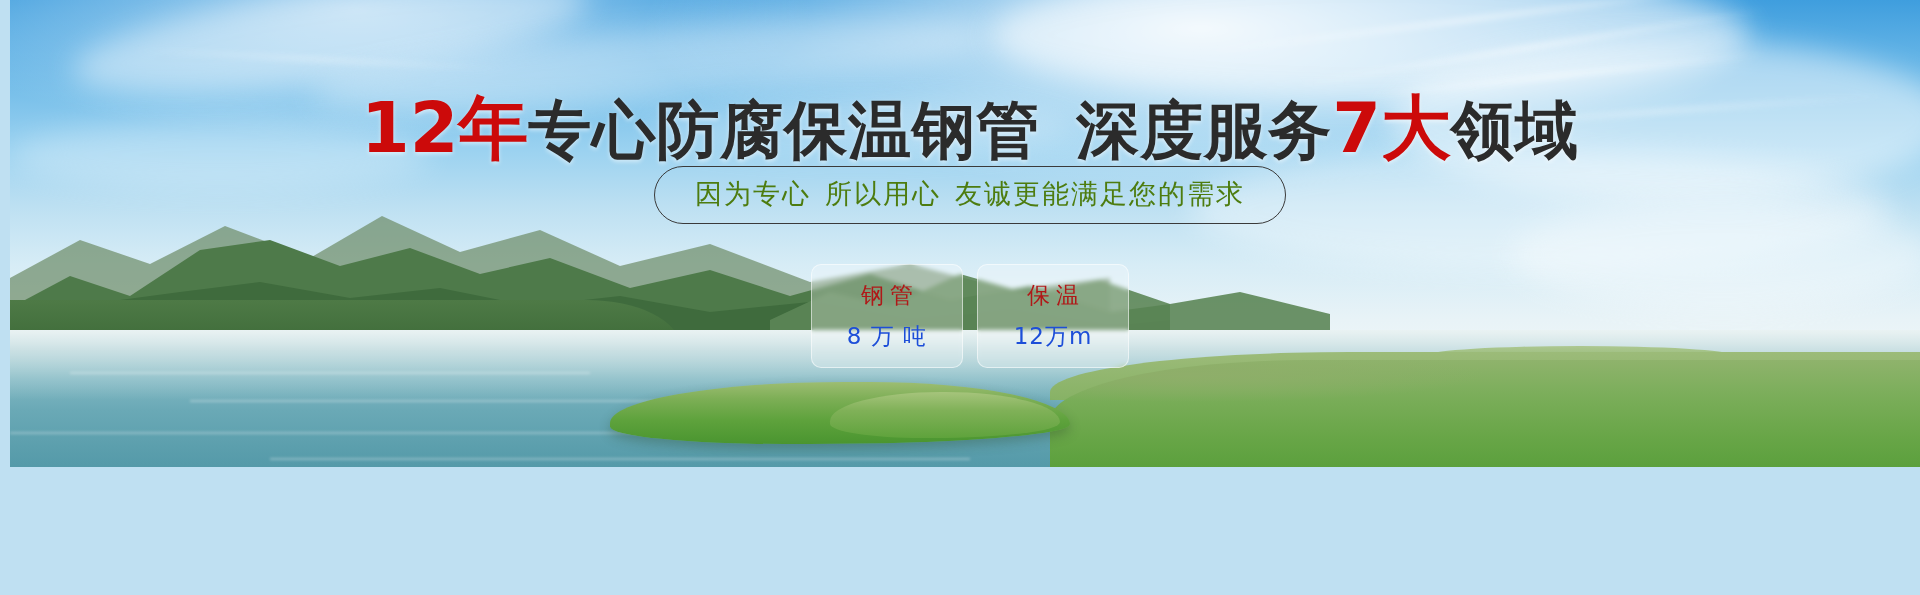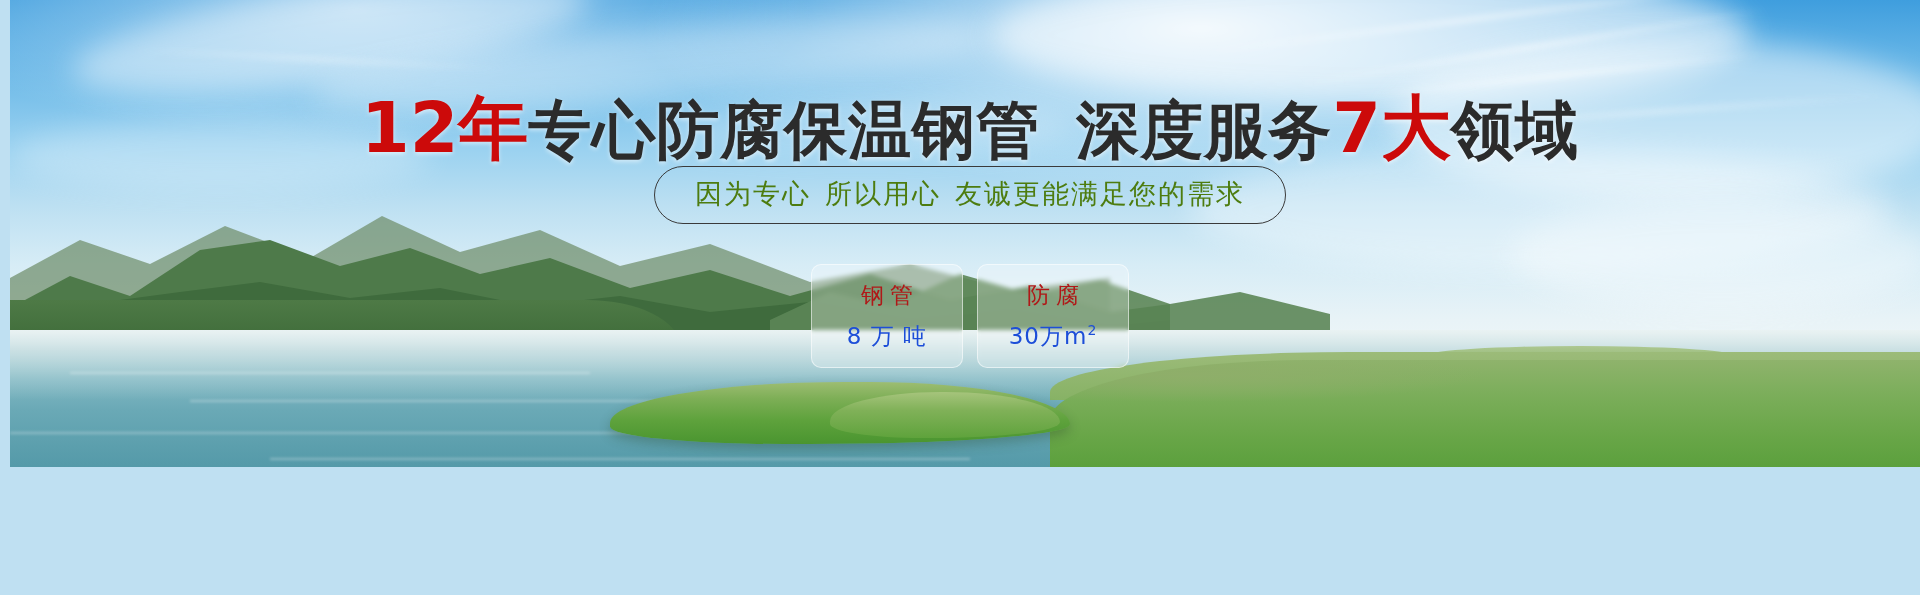--- a/index.html
+++ b/index.html
@@ -297,22 +297,22 @@
       </div>
     </div>
 
     <div class="cards">
 
       <div class="card">
         <div class="card-title">钢管</div>
         <div class="card-value"><span>8 万 吨</span></div>
       </div>
 
+
       <div class="card">
-        <div class="card-title">防腐</div>
-        <div class="card-value"><span>30万m</span><sup>2</sup></div>
+        <div class="card-title">保温</div>
+        <div class="card-value"><span>12万m</span></div>
       </div>
-
 
     </div>
 
   </div>
 </div>
 
 </body></html>

